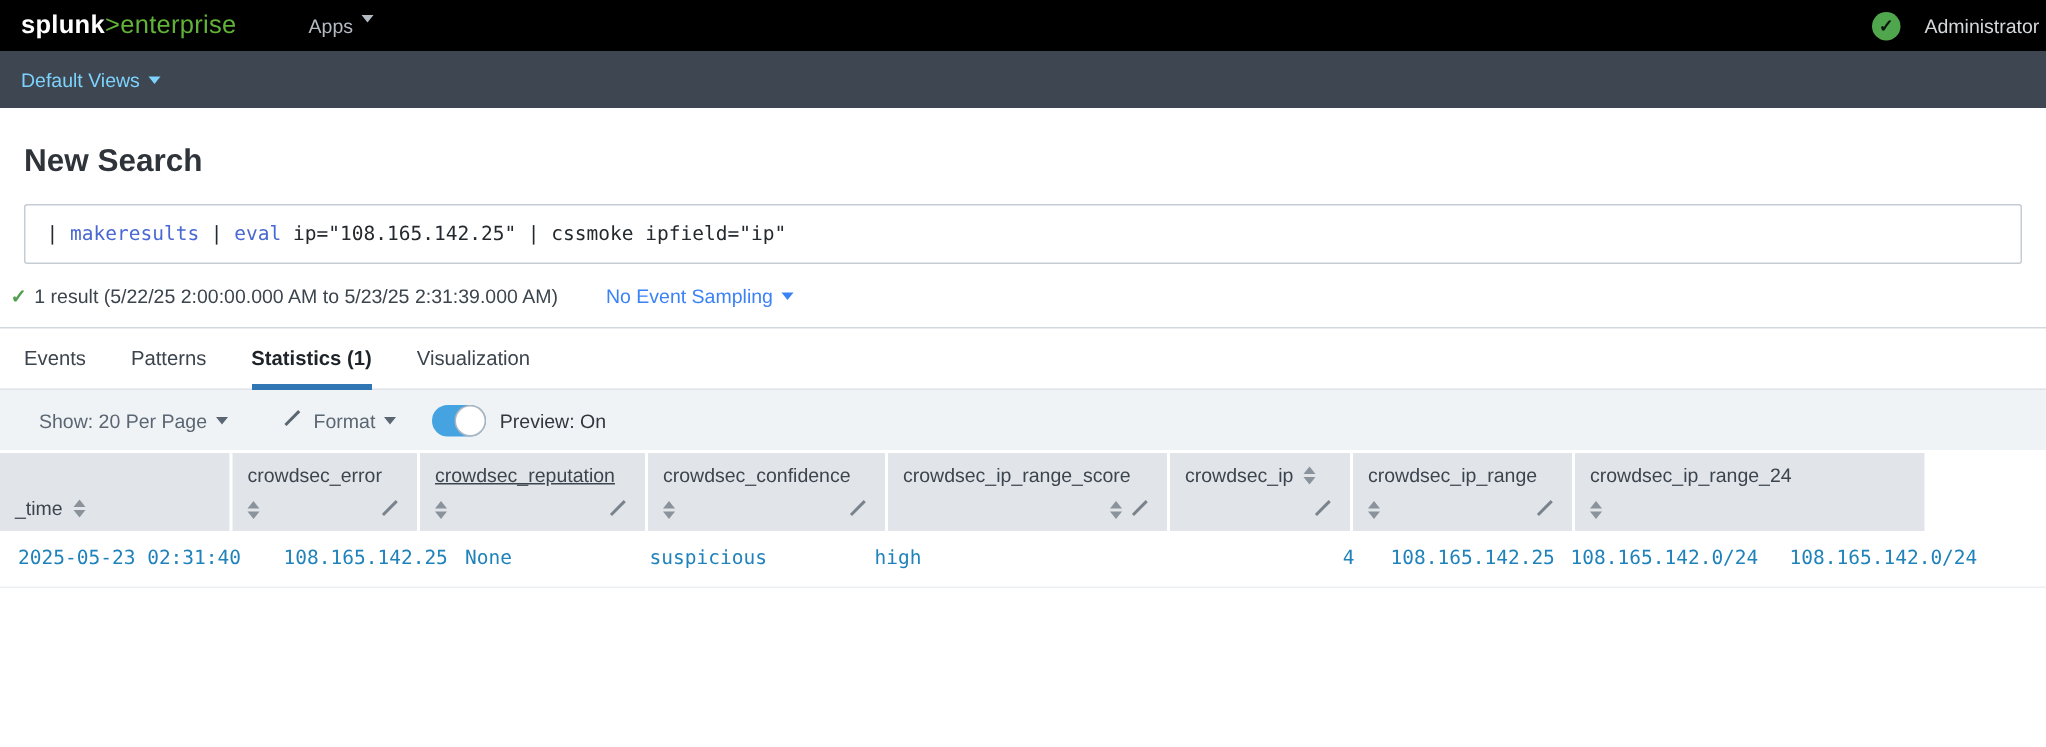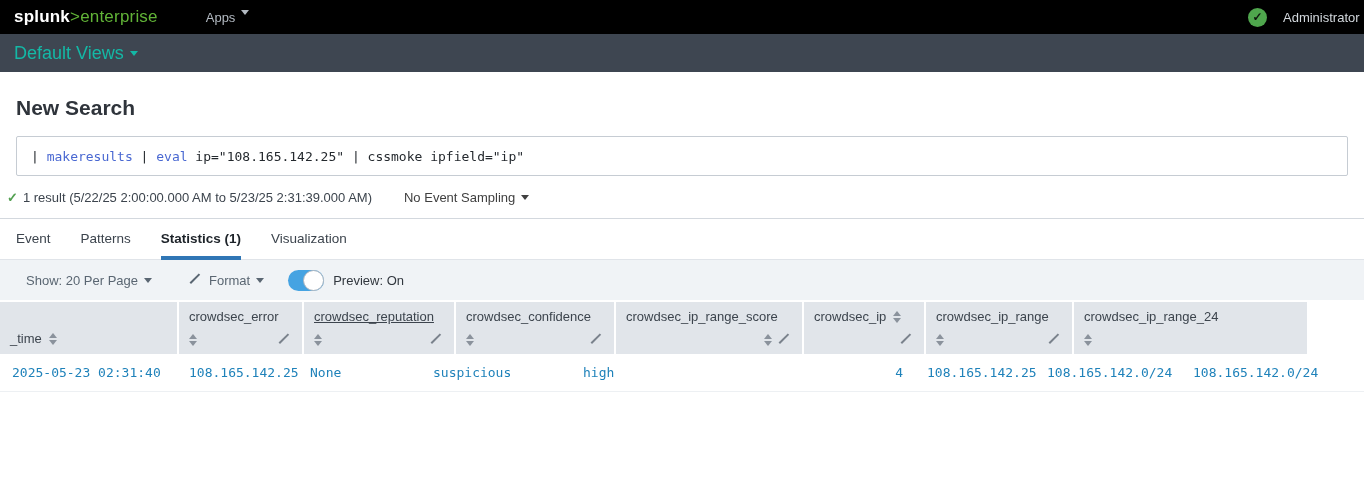--- a/index.html
+++ b/index.html
@@ -20,36 +20,36 @@
   .logo-product{color:var(--green)}
   .topbar-item{margin-left:48px;color:#b3bac2;font-size:13px;cursor:pointer;display:flex;align-items:flex-start}
   .topbar-right{position:absolute;left:1248px;top:0;height:34px;display:flex;align-items:center;gap:16px;white-space:nowrap}
   .badge{width:19px;height:19px;border-radius:50%;background:var(--badge-green);
     display:inline-flex;align-items:center;justify-content:center;color:#0d160d;
     font-size:12px;font-weight:bold;cursor:pointer}
   .user{color:#d3d8dd;font-size:13px;cursor:pointer}
 
   
   .appbar{height:38px;background:var(--appbar);display:flex;align-items:center}
-  .appbar-item{margin-left:14px;color:#14b8a6;font-size:18px;cursor:pointer;display:flex;align-items:center}
+  .appbar-item{margin-left:14px;color:#7dd3fc;font-size:13px;cursor:pointer;display:flex;align-items:center}
 
   .caret{display:inline-block;width:0;height:0;border-left:4px solid transparent;
     border-right:4px solid transparent;border-top:5px solid currentColor;margin-left:6px}
 
   
   .page-title{margin:24px 0 0 16px;font-size:21px;font-weight:600;color:#2f343b}
   .searchbar{margin:16px 16px 0 16px;height:40px;border:1px solid #c6ccd3;border-radius:2px;
     background:#fff;display:flex;align-items:center;padding-left:14px;font-size:13px;cursor:text}
   .seg-plain{color:#24292e}
   .seg-command{color:var(--cmd-blue)}
 
   
   .result-line{margin:14px 0 0 7px;display:flex;align-items:center;font-size:13px;color:#3c444d}
   .check{color:var(--check-green);font-weight:bold;margin-right:5px;font-size:13px}
-  .sampling{margin-left:32px;color:#404040;cursor:pointer;display:flex;align-items:center}
+  .sampling{margin-left:32px;color:#3b82f6;cursor:pointer;display:flex;align-items:center}
 
   
   .tabs{margin-top:13px;border-top:1px solid #d3d8de;padding-left:16px;display:flex;height:41px}
   .tab{margin-right:30px;padding:12px 0 0 0;font-size:13.5px;color:#3c444d;cursor:pointer;
     border-bottom:4px solid transparent;height:41px}
   .tab.active{font-weight:bold;color:#1d2329;border-bottom-color:var(--tab-blue)}
 
   
   .toolbar{height:41px;background:var(--toolbar-bg);border-top:1px solid #e0e4e9;
     display:flex;align-items:center;padding-left:26px;font-size:13px;color:#5a6672}
@@ -121,21 +121,21 @@
 <div class="result-line">
   <span class="check">✓</span>
   <span>1 result (5/22/25 2:00:00.000 AM to 5/23/25 2:31:39.000 AM)</span>
   <span class="sampling">
     <span>No Event Sampling</span>
     <span class="caret"></span>
   </span>
 </div>
 
 <div class="tabs" id="tabs">
-    <div class="tab">Event</div>
+    <div class="tab">Events</div>
     <div class="tab">Patterns</div>
     <div class="tab active">Statistics (1)</div>
     <div class="tab">Visualization</div>
   </div>
 
 <div class="toolbar">
   <span class="tool-btn">
     <span>Show: 20 Per Page</span>
     <span class="caret"></span>
   </span>
@@ -145,21 +145,21 @@
     <span class="caret"></span>
   </span>
   <span class="toggle">
     <span class="knob"></span>
   </span>
   <span class="preview-label">Preview: On</span>
 </div>
 
 <div class="table">
   <div class="thead" id="thead">
-      <div class="th single" style="width: 177px;">
+      <div class="th single" style="width: 153px;">
         <div class="th-row">
           <span>_time</span>
           <span class="sort-icon"></span>
         </div>
       </div>
       <div class="th double" style="width: 123px;">
         <div class="th-row">
           <span>crowdsec_error</span>
         </div>
         <div class="th-row">

